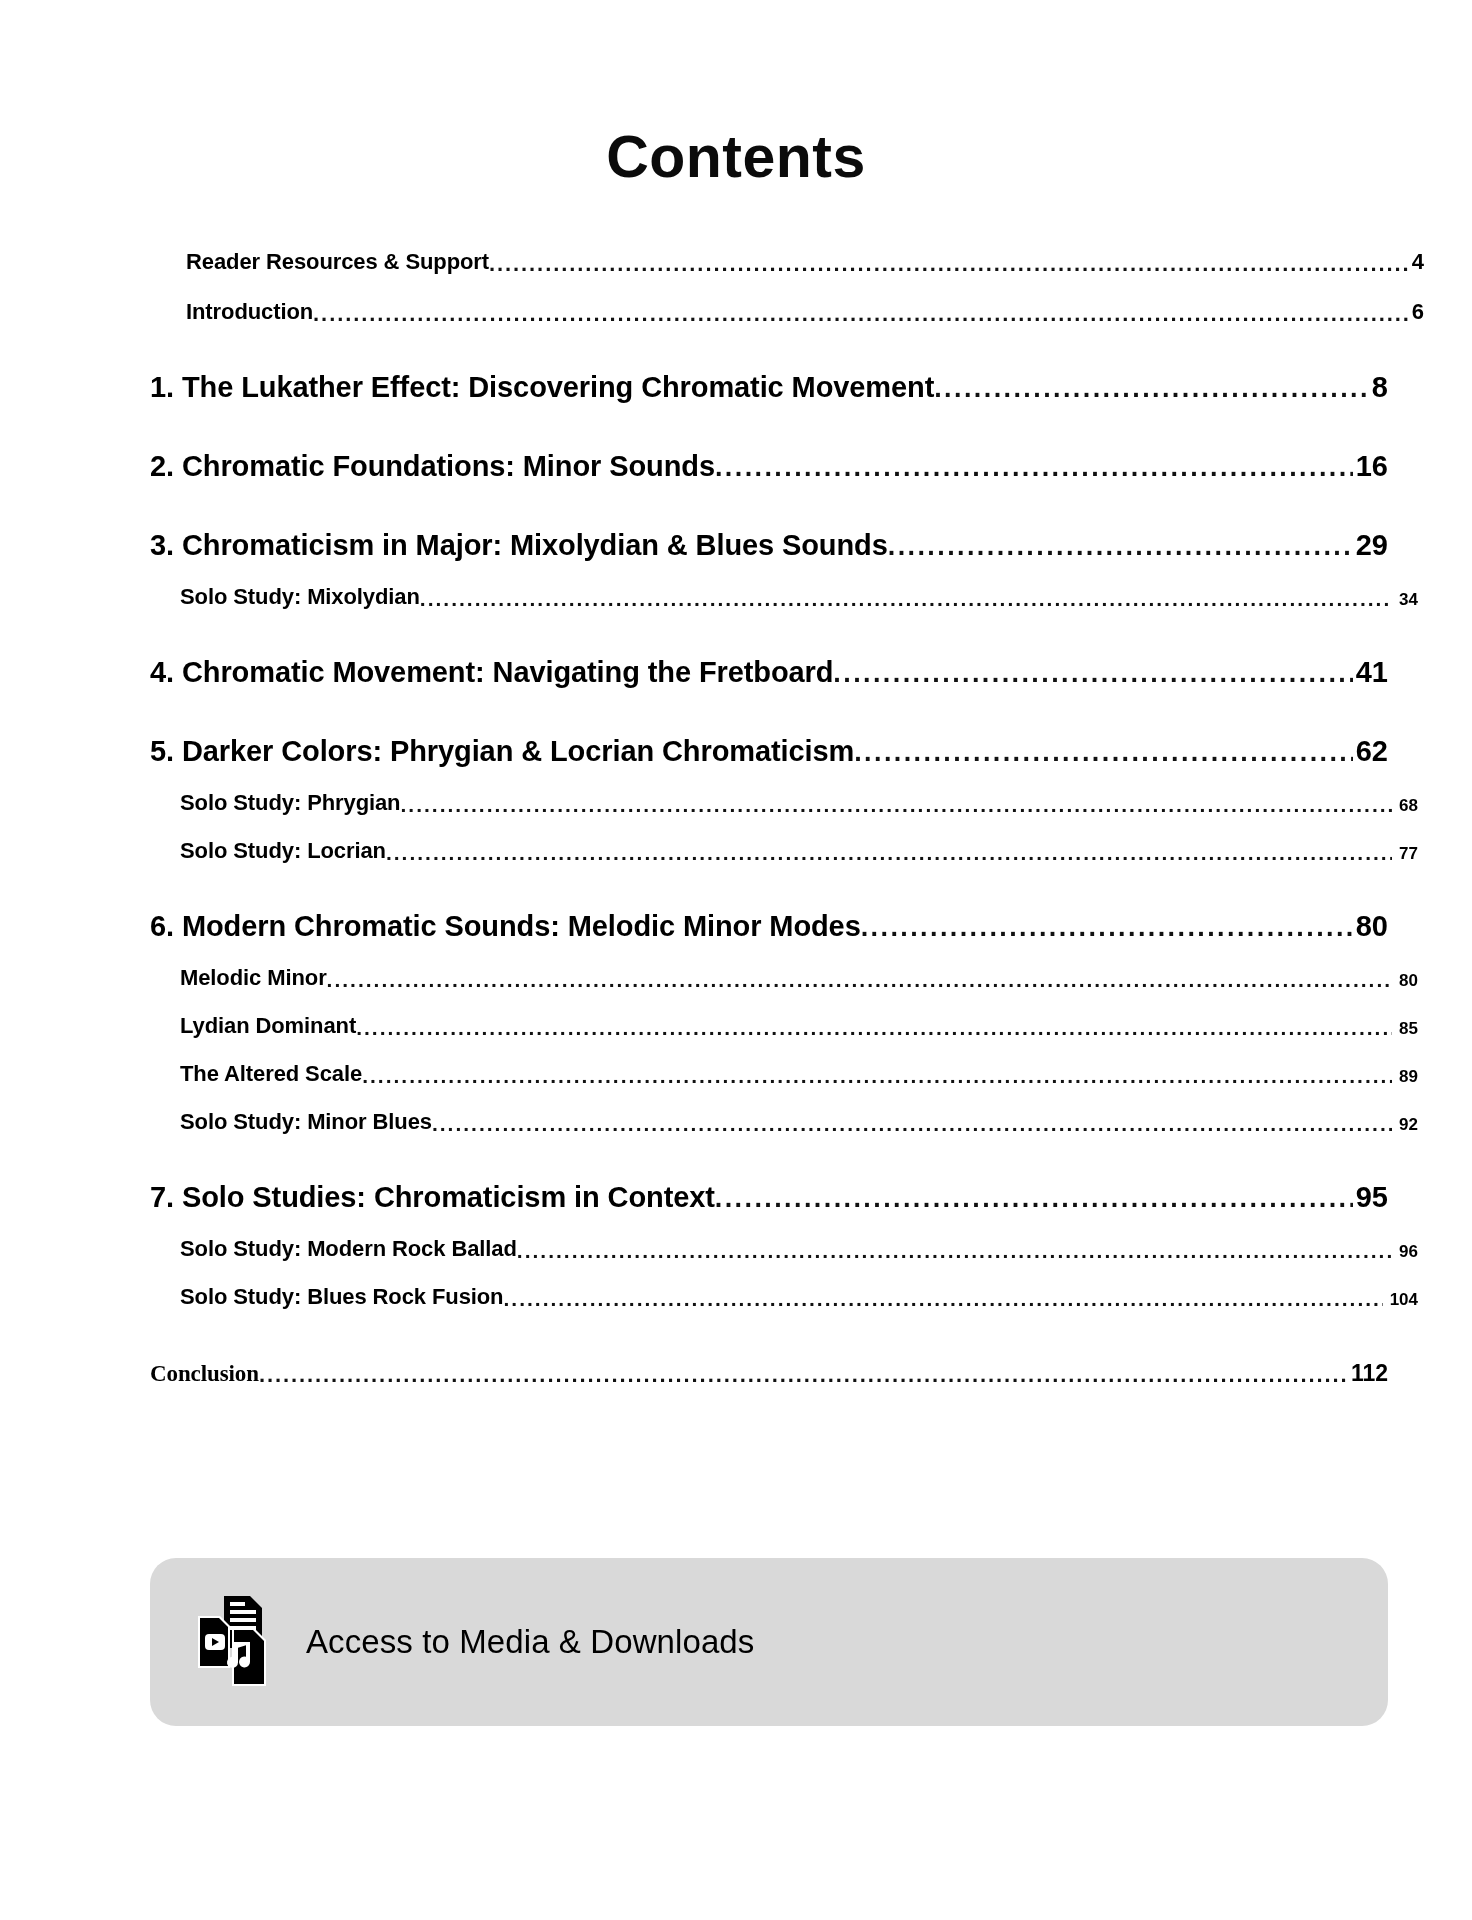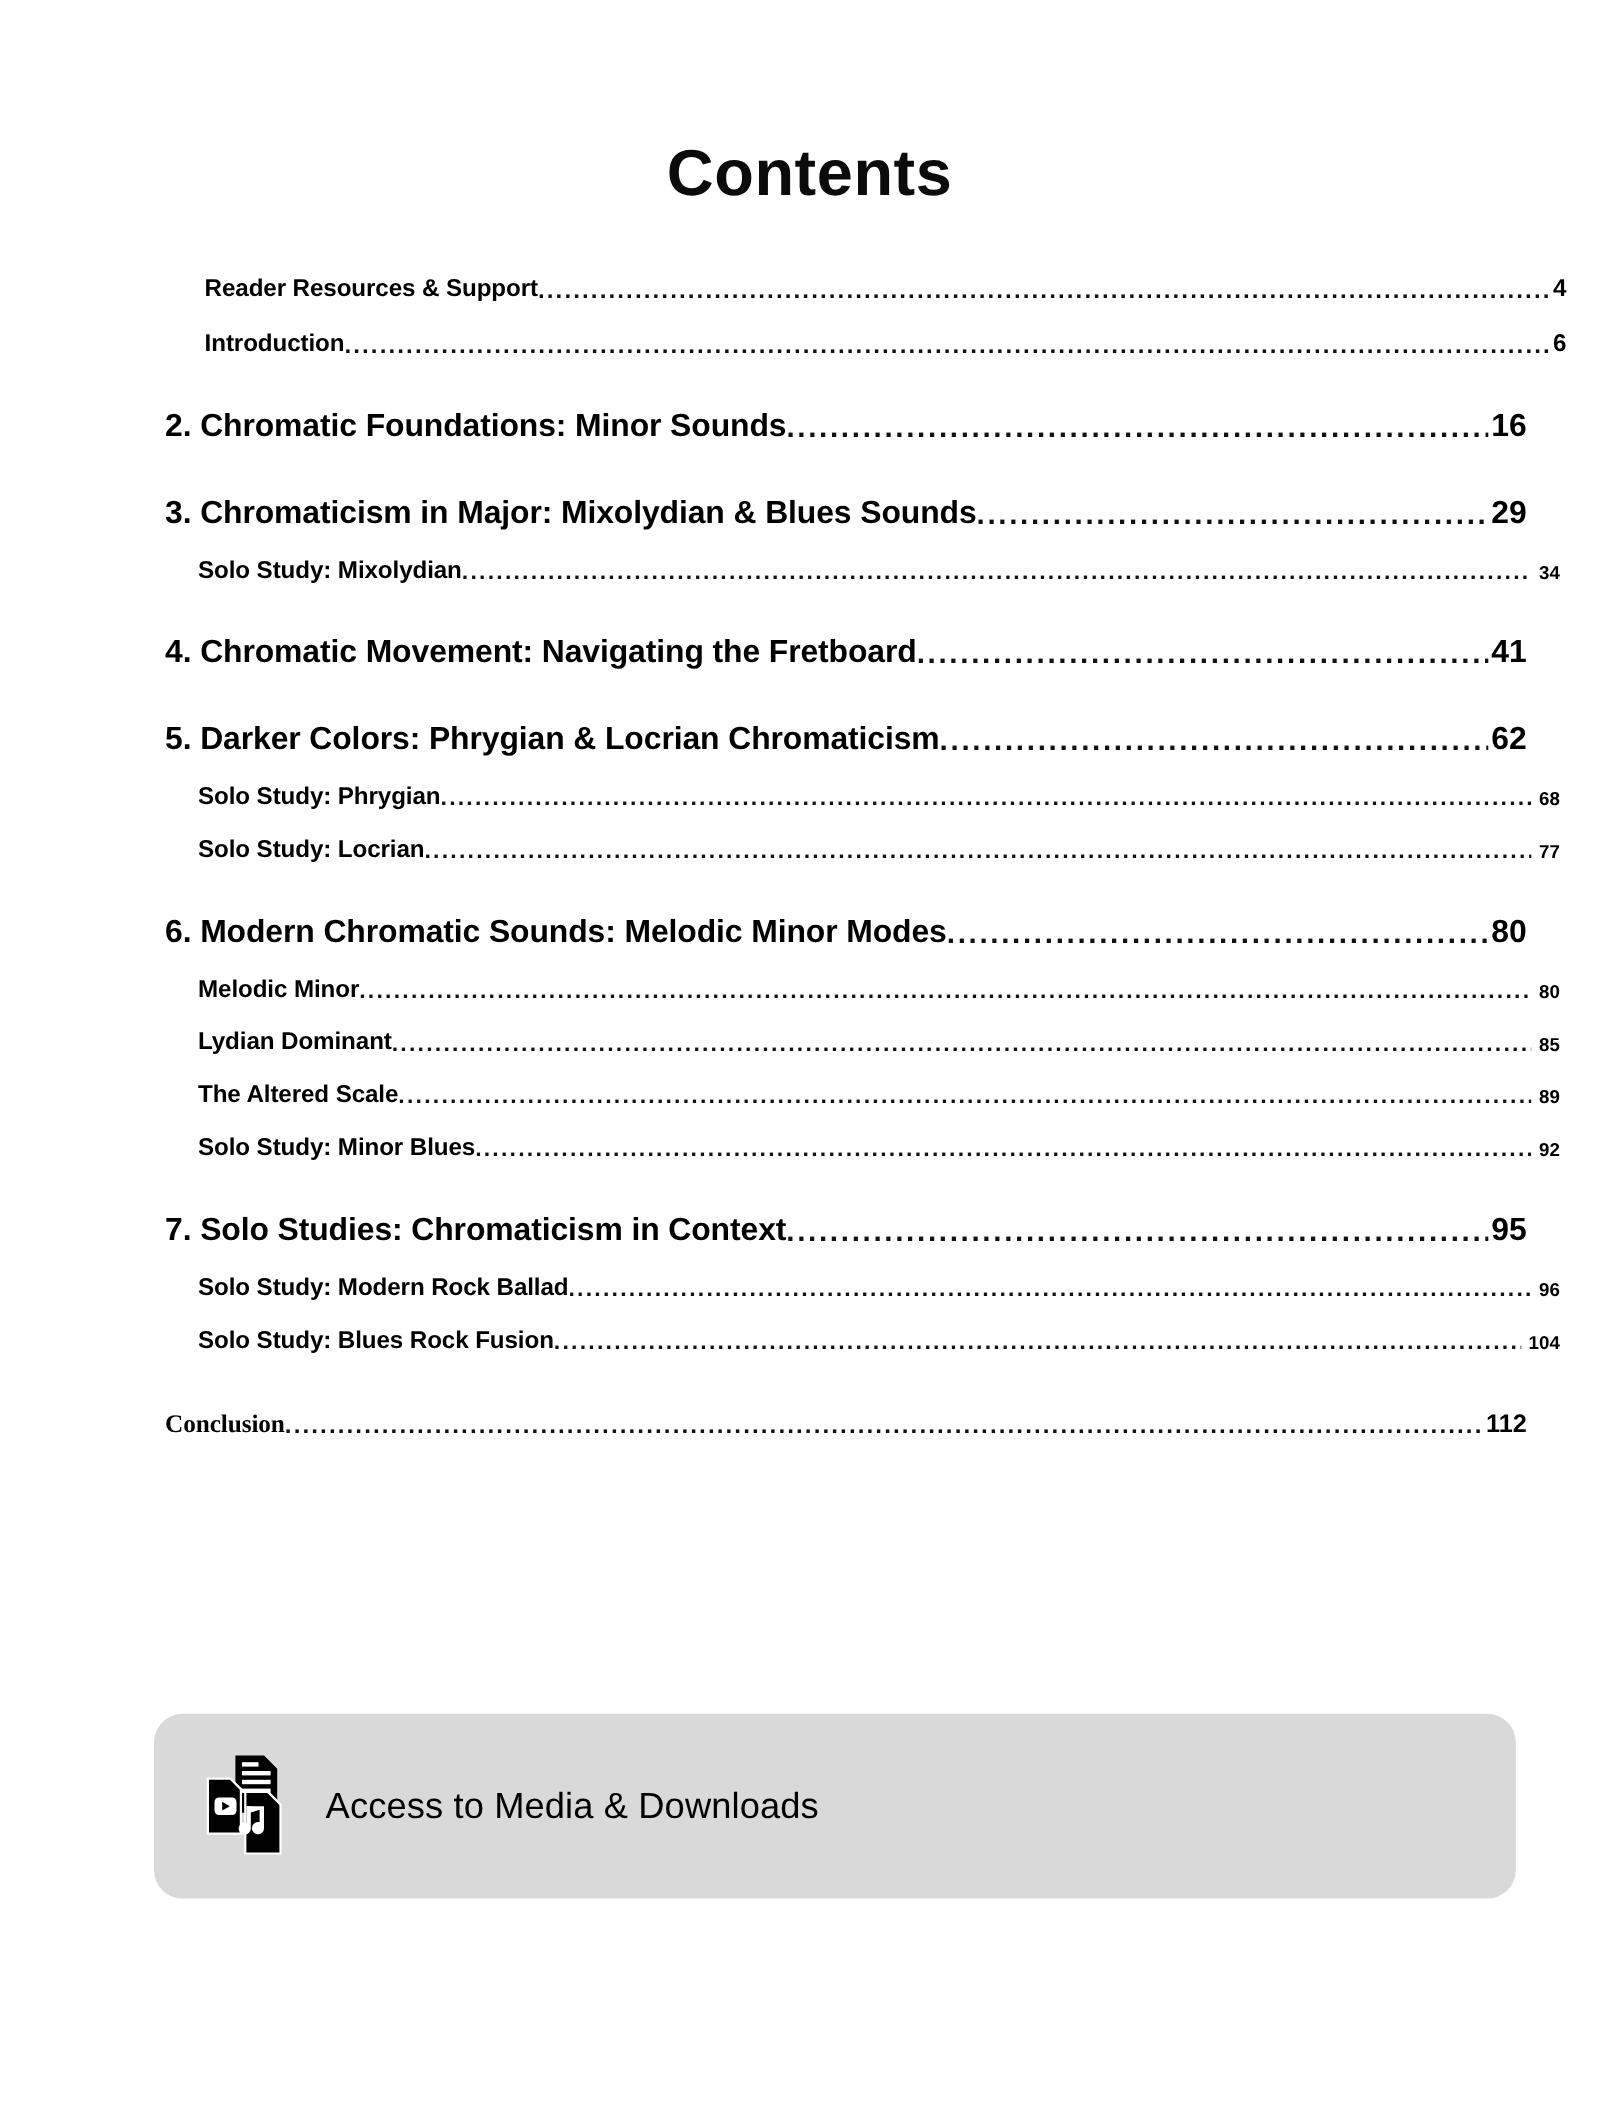--- a/index.html
+++ b/index.html
@@ -100,21 +100,21 @@
 
   
   .row-conclusion { font-size: 23px; margin-top: 50px; }
   .row-conclusion .toc-label { font-size: 23px; font-family: Liberation Serif, serif; }
   .row-conclusion .toc-page  { font-size: 23px; }
   .row-conclusion .toc-leader::after { font-size: 22px; letter-spacing: 1.9px; }
 
   
   .media-box {
     position: absolute;
-    left: 140px;
+    left: 150px;
     top: 1558px;
     width: 1238px;
     height: 168px;
     background: #d9d9d9;
     border-radius: 26px;
     display: flex;
     align-items: center;
     box-sizing: border-box;
     padding: 0 46px 0 44px;
   }
@@ -168,20 +168,25 @@
           <span class="toc-label">Reader Resources &amp; Support</span>
           <span class="toc-leader"></span>
           <span class="toc-page">4</span>
         </div>
         <div class="toc-row row-front">
           <span class="toc-label">Introduction</span>
           <span class="toc-leader"></span>
           <span class="toc-page">6</span>
         </div>
         <div class="toc-row row-chapter">
+          <span class="toc-label">1. The Lukather Effect: Discovering Chromatic Movement</span>
+          <span class="toc-leader"></span>
+          <span class="toc-page">8</span>
+        </div>
+        <div class="toc-row row-chapter">
           <span class="toc-label">2. Chromatic Foundations: Minor Sounds</span>
           <span class="toc-leader"></span>
           <span class="toc-page">16</span>
         </div>
         <div class="toc-row row-chapter">
           <span class="toc-label">3. Chromaticism in Major: Mixolydian &amp; Blues Sounds</span>
           <span class="toc-leader"></span>
           <span class="toc-page">29</span>
         </div>
         <div class="toc-row row-sub">

